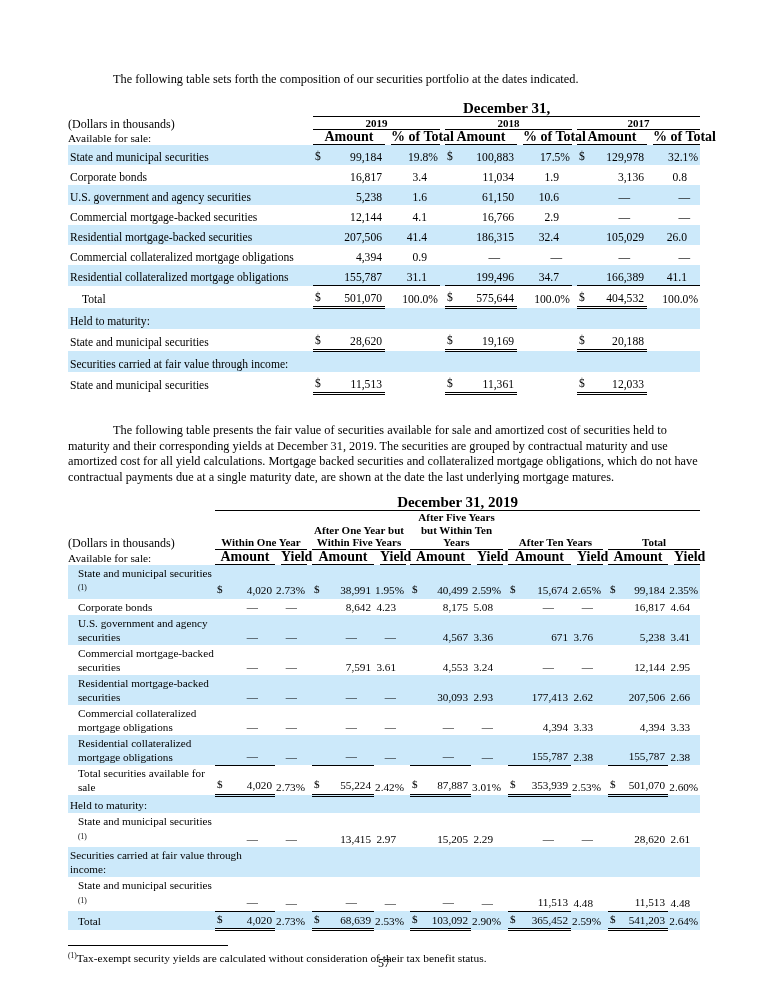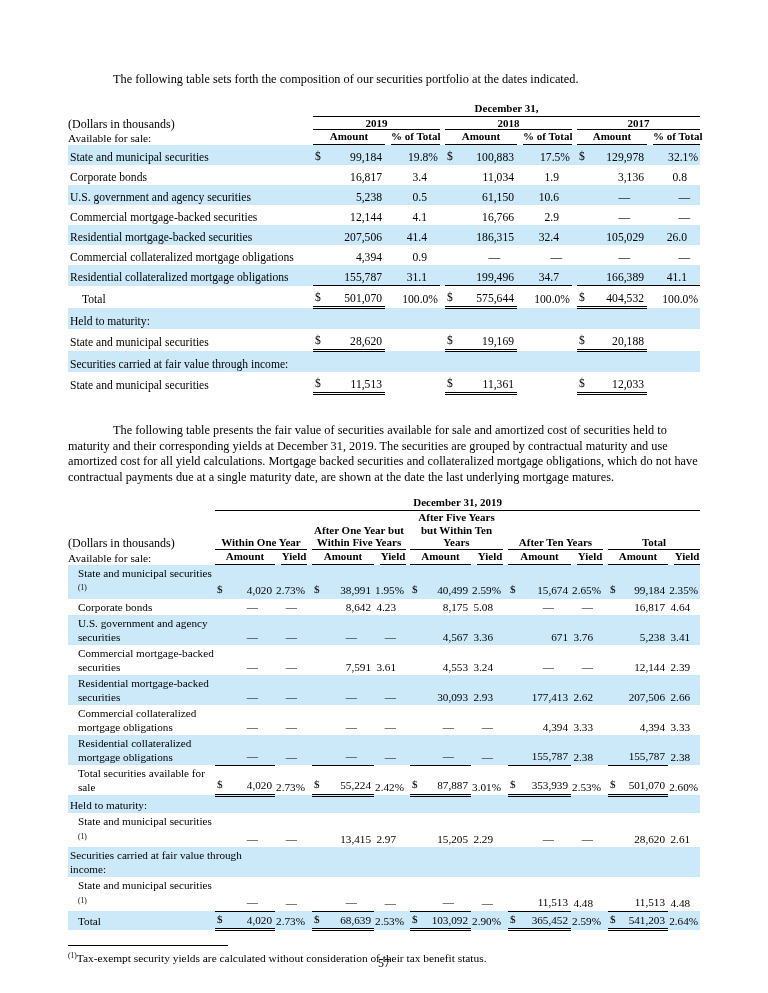--- a/index.html
+++ b/index.html
@@ -6,23 +6,23 @@
   body{width:768px;height:993px;position:relative;background:#fff;color:#000;
        font-family:"Liberation Serif","DejaVu Serif",serif;}
   .content{padding:72px 68px 0 68px}
   .para{font-size:12.3px;line-height:15.6px;text-indent:45px;margin:0}
   .p1{margin-bottom:13px}
   .p2{margin:28px 0 10px}
 
   table.fin{border-collapse:collapse;table-layout:fixed;width:632px}
   .fin th,.fin td{padding:0;vertical-align:bottom;font-weight:normal;text-align:left}
   .fin thead th{font-weight:bold;text-align:center}
-  .title-cell{font-size:11px;border-bottom:1.5px solid #000;line-height:15px;padding-bottom:1px}
+  .title-cell{font-size:15px;border-bottom:1.5px solid #000;line-height:15px;padding-bottom:1px}
   .grp{font-size:11px;border-bottom:1.5px solid #000;line-height:12.5px;padding-bottom:2px}
-  .colh{font-size:11px;line-height:13px;padding-top:2px}
+  .colh{font-size:14px;line-height:13px;padding-top:2px}
   .colh .hl{display:block;border-bottom:1.5px solid #000;white-space:nowrap;padding-bottom:1px;text-align:center}
   .colh.second{padding-left:6px}
   .corner{text-align:left}
   .ctop{font-size:12px;line-height:12px;padding-bottom:2px;padding-left:2px}
   .cbot{font-size:11.4px;line-height:13px;padding-bottom:2px;padding-left:2px}
   .b{font-weight:bold}
 
   .fin tbody td{line-height:13.5px;padding-top:2px;padding-bottom:1px}
   .t1{font-size:11.6px}
   .t2{font-size:11.2px}
@@ -133,21 +133,21 @@
           <td class="c pct"><span class="val nop">1.9</span></td>
           <td class="sp"></td>
           <td class="c amt"><span class="val">3,136</span></td>
           <td class="c pct"><span class="val nop">0.8</span></td>
         </tr>
         <tr class="shade">
           <td class="lbl">
             <div class="lblw">U.S. government and agency securities</div>
           </td>
           <td class="c amt"><span class="val">5,238</span></td>
-          <td class="c pct"><span class="val nop">0.5</span></td>
+          <td class="c pct"><span class="val nop">1.6</span></td>
           <td class="sp"></td>
           <td class="c amt"><span class="val">61,150</span></td>
           <td class="c pct"><span class="val nop">10.6</span></td>
           <td class="sp"></td>
           <td class="c amt"><span class="val dashA">—</span></td>
           <td class="c pct"><span class="val dashP">—</span></td>
         </tr>
         <tr>
           <td class="lbl">
             <div class="lblw">Commercial mortgage-backed securities</div>
@@ -395,21 +395,21 @@
           <td class="c amt"><span class="val">7,591</span></td>
           <td class="c pct"><span class="val nop">3.61</span></td>
           <td class="sp"></td>
           <td class="c amt"><span class="val">4,553</span></td>
           <td class="c pct"><span class="val nop">3.24</span></td>
           <td class="sp"></td>
           <td class="c amt"><span class="val dashA">—</span></td>
           <td class="c pct"><span class="val dashP">—</span></td>
           <td class="sp"></td>
           <td class="c amt"><span class="val">12,144</span></td>
-          <td class="c pct"><span class="val nop">2.39</span></td>
+          <td class="c pct"><span class="val nop">2.95</span></td>
         </tr>
         <tr class="shade">
           <td class="lbl">
             <div class="lblw">Residential mortgage-backed securities</div>
           </td>
           <td class="c amt"><span class="val dashA">—</span></td>
           <td class="c pct"><span class="val dashP">—</span></td>
           <td class="sp"></td>
           <td class="c amt"><span class="val dashA">—</span></td>
           <td class="c pct"><span class="val dashP">—</span></td>

